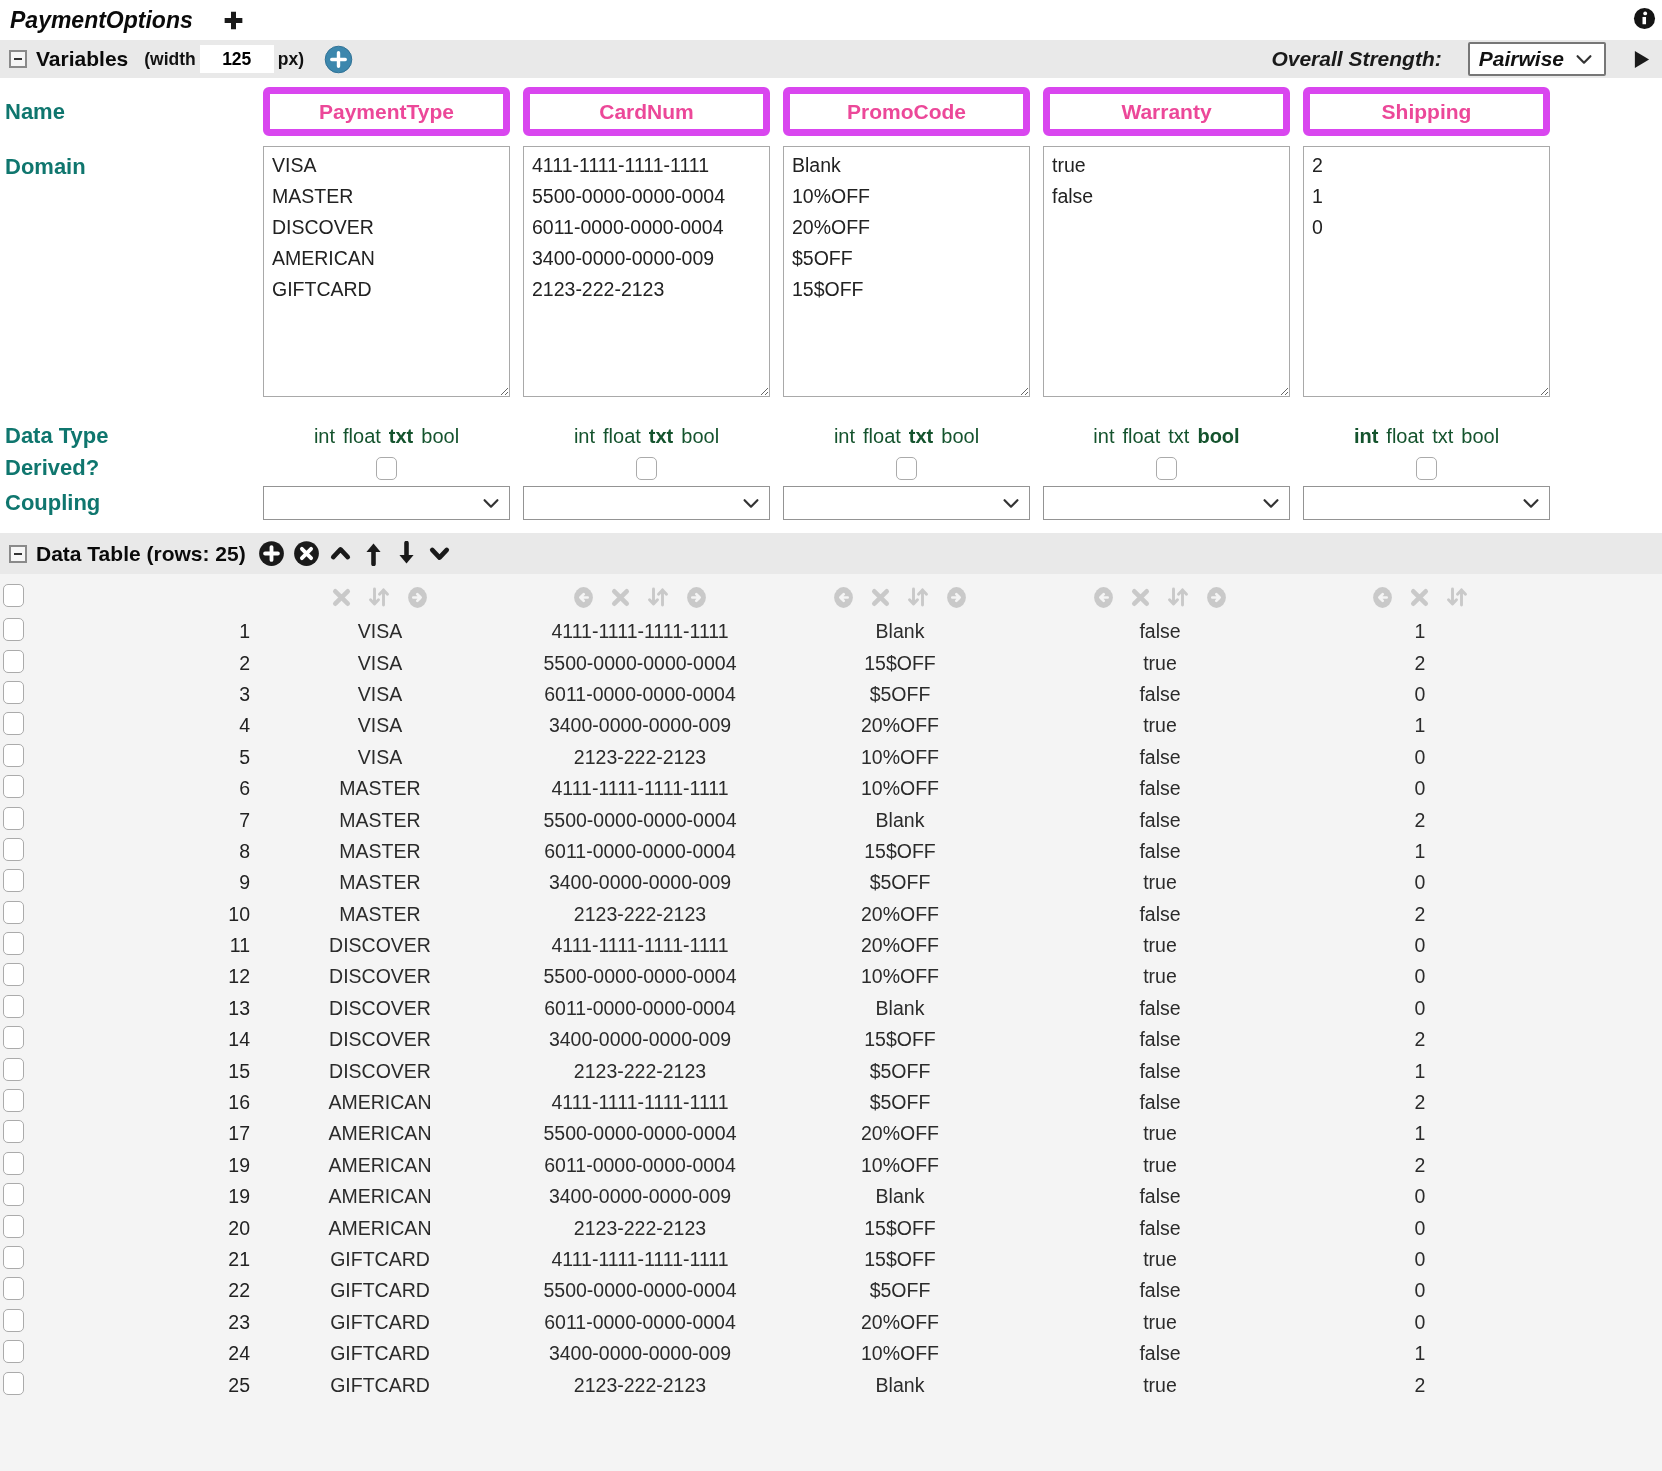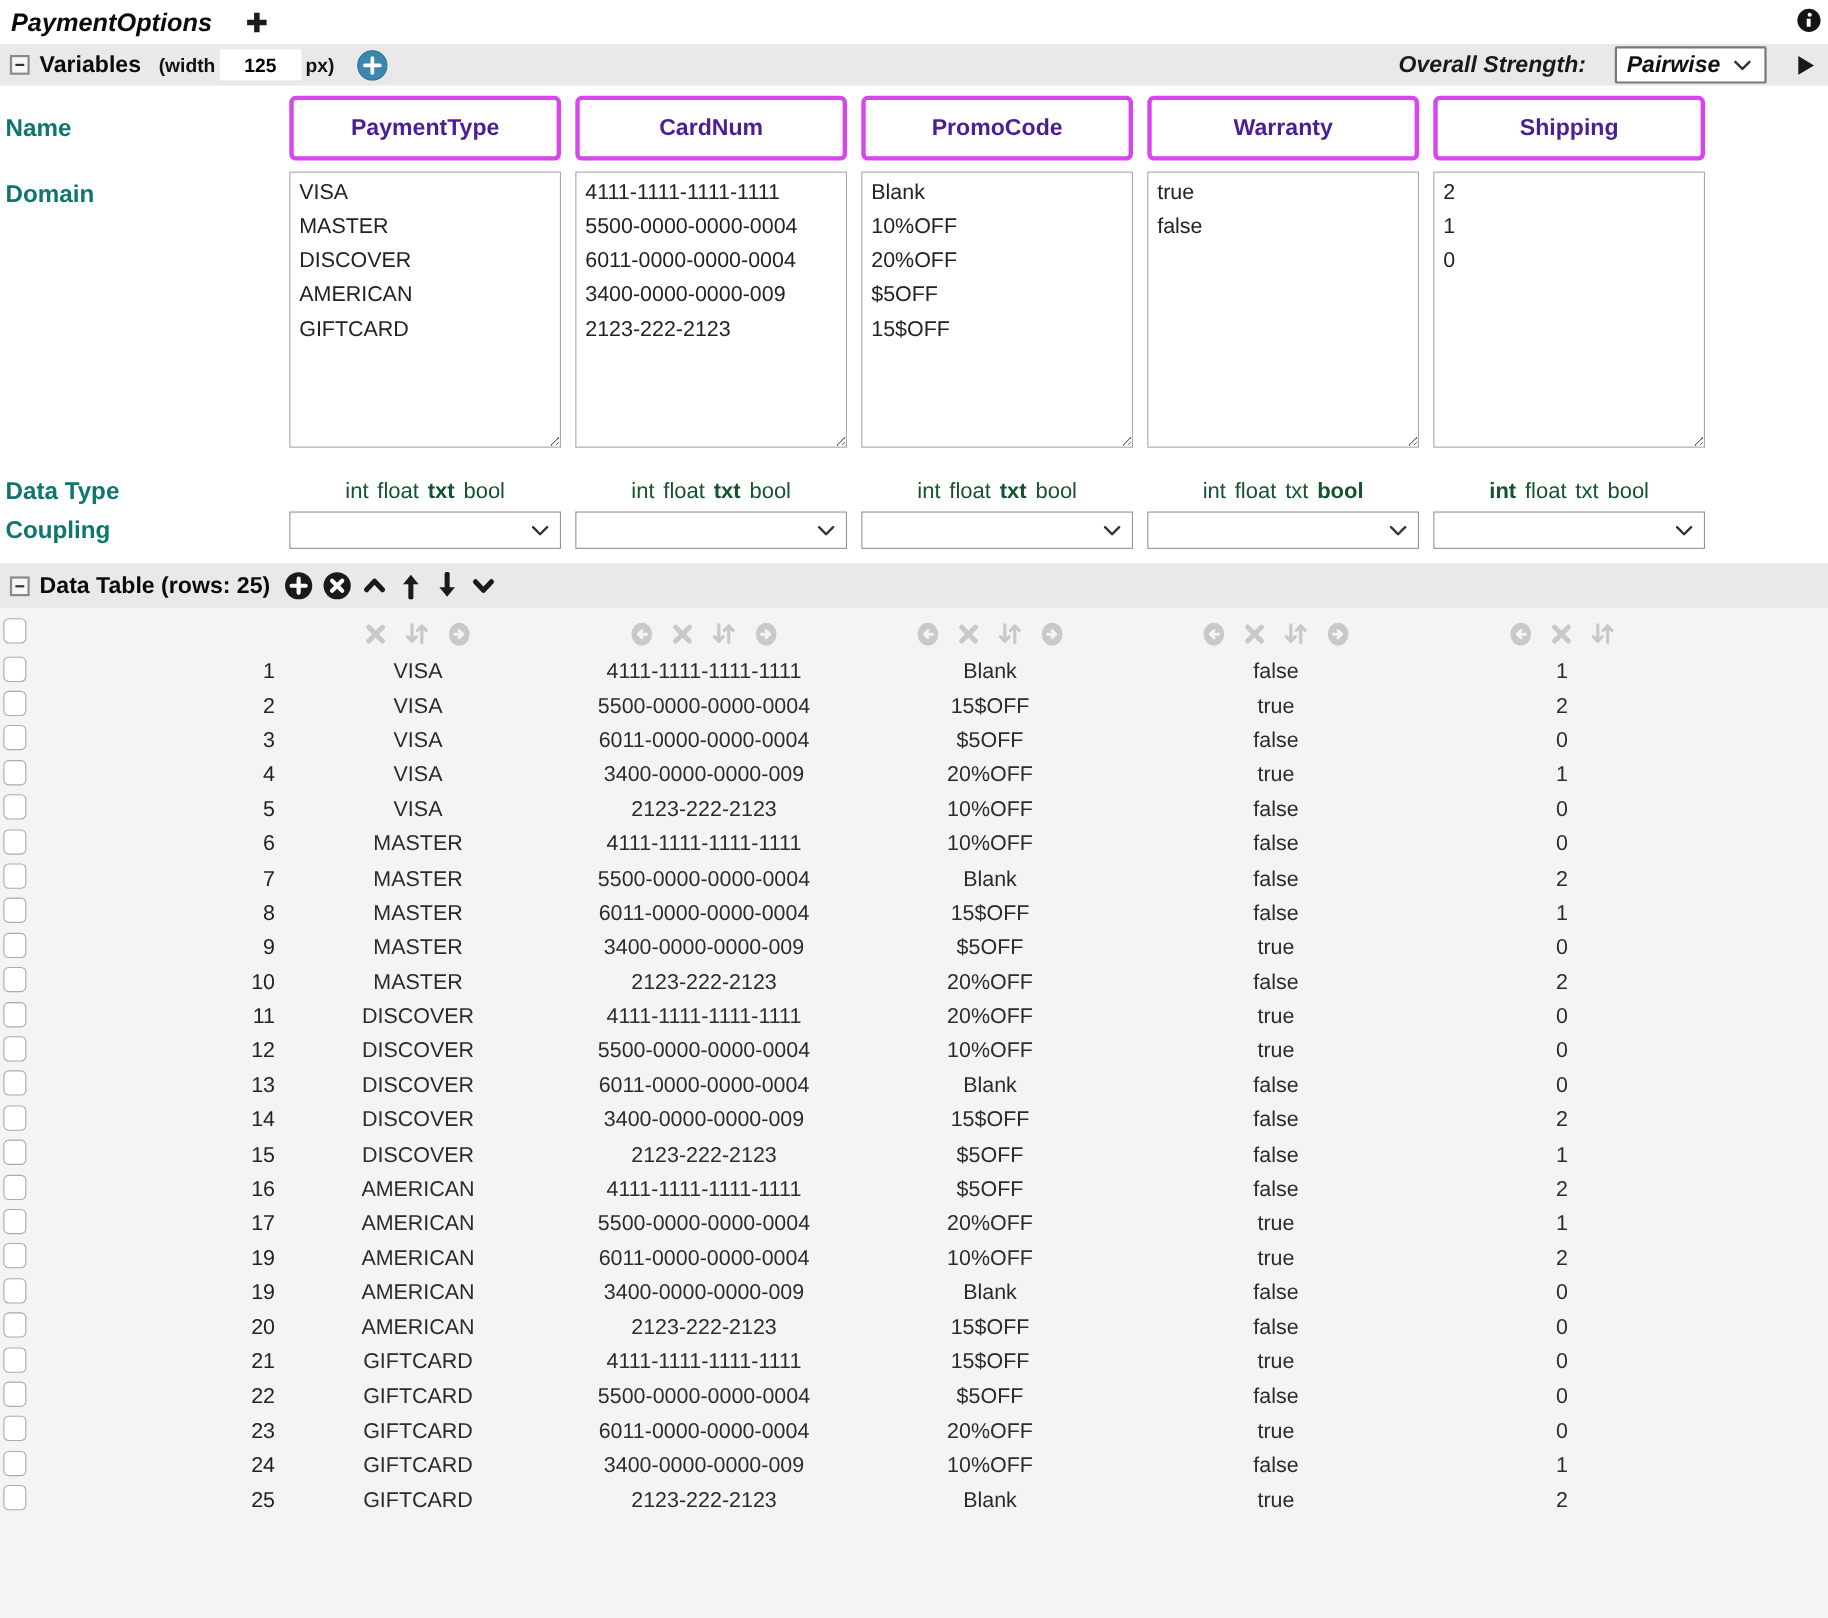--- a/index.html
+++ b/index.html
@@ -34,21 +34,21 @@
   .vars-area{ padding:9px 0 6px 0; background:#fff; flex:none; }
   .var-row{ display:grid; grid-template-columns:263px repeat(5,260px); align-items:center; }
   .var-row .rlabel{ font-weight:bold; font-size:22px; padding-left:5px; color:#0f766e; }
   .row-name{ margin-bottom:10px; }
   .row-domain{ align-items:start; }
   .row-domain .rlabel{ padding-top:8px; }
   .row-type{ margin-top:22px; }
   .row-derived{ margin-top:6px; }
   .row-coupling{ margin-top:5px; }
   .vcell{ width:260px; padding-right:13px; }
-  .name-input{ width:247px; height:59px; border:4px solid #d946ef; border-radius:6px; background:#fff; font-family:inherit; font-weight:bold; font-size:21px; text-align:center; color:#4c1d95; }
+  .name-input{ width:247px; height:49px; border:7px solid #d946ef; border-radius:6px; background:#fff; font-family:inherit; font-weight:bold; font-size:21px; text-align:center; color:#ec4899; }
   .domain-box{ width:247px; height:251px; border:1px solid #a9a9a9; background:#fff; font-family:inherit; font-size:19.5px; line-height:31px; padding:3px 8px; color:#222; resize:both; }
   .type-group{ display:flex; justify-content:center; gap:8px; font-size:20px; color:#14532d; }
   .type-opt{ cursor:pointer; }
   .type-opt.sel{ font-weight:bold; }
   .cb{ appearance:none; -webkit-appearance:none; width:21px; height:23px; border:1px solid #ababab; border-radius:5px; background:#fff; margin:0; cursor:pointer; }
   .center{ display:flex; justify-content:center; }
   .select{ width:247px; height:34px; border:1px solid #949494; background:#fff; display:flex; align-items:center; justify-content:flex-end; padding:0 7px; cursor:pointer; }
   
   .tb-icons{ display:flex; align-items:center; gap:8px; margin-left:3px; }
   .tb-icons .ibtn{ display:flex; cursor:pointer; }
@@ -169,20 +169,39 @@
         <span class="type-opt">txt</span>
         <span class="type-opt sel">bool</span>
       </div>
       <div class="vcell type-group">
         <span class="type-opt sel">int</span>
         <span class="type-opt">float</span>
         <span class="type-opt">txt</span>
         <span class="type-opt">bool</span>
       </div>
     </div>
+  <div class="var-row row-derived">
+    <div class="rlabel">Derived?</div>
+
+  <div class="vcell center">
+        <input type="checkbox" class="cb" style="">
+      </div>
+      <div class="vcell center">
+        <input type="checkbox" class="cb" style="">
+      </div>
+      <div class="vcell center">
+        <input type="checkbox" class="cb" style="">
+      </div>
+      <div class="vcell center">
+        <input type="checkbox" class="cb" style="">
+      </div>
+      <div class="vcell center">
+        <input type="checkbox" class="cb" style="">
+      </div>
+    </div>
   <div class="var-row row-coupling">
     <div class="rlabel">Coupling</div>
 
   <div class="vcell">
         <div class="select">
           <svg width="22" height="22" viewBox="0 0 24 24">
             <path d="M5 9l7 7 7-7" fill="none" stroke="#333" stroke-width="2.4" stroke-linecap="round" stroke-linejoin="round"></path>
           </svg>
         </div>
       </div>

